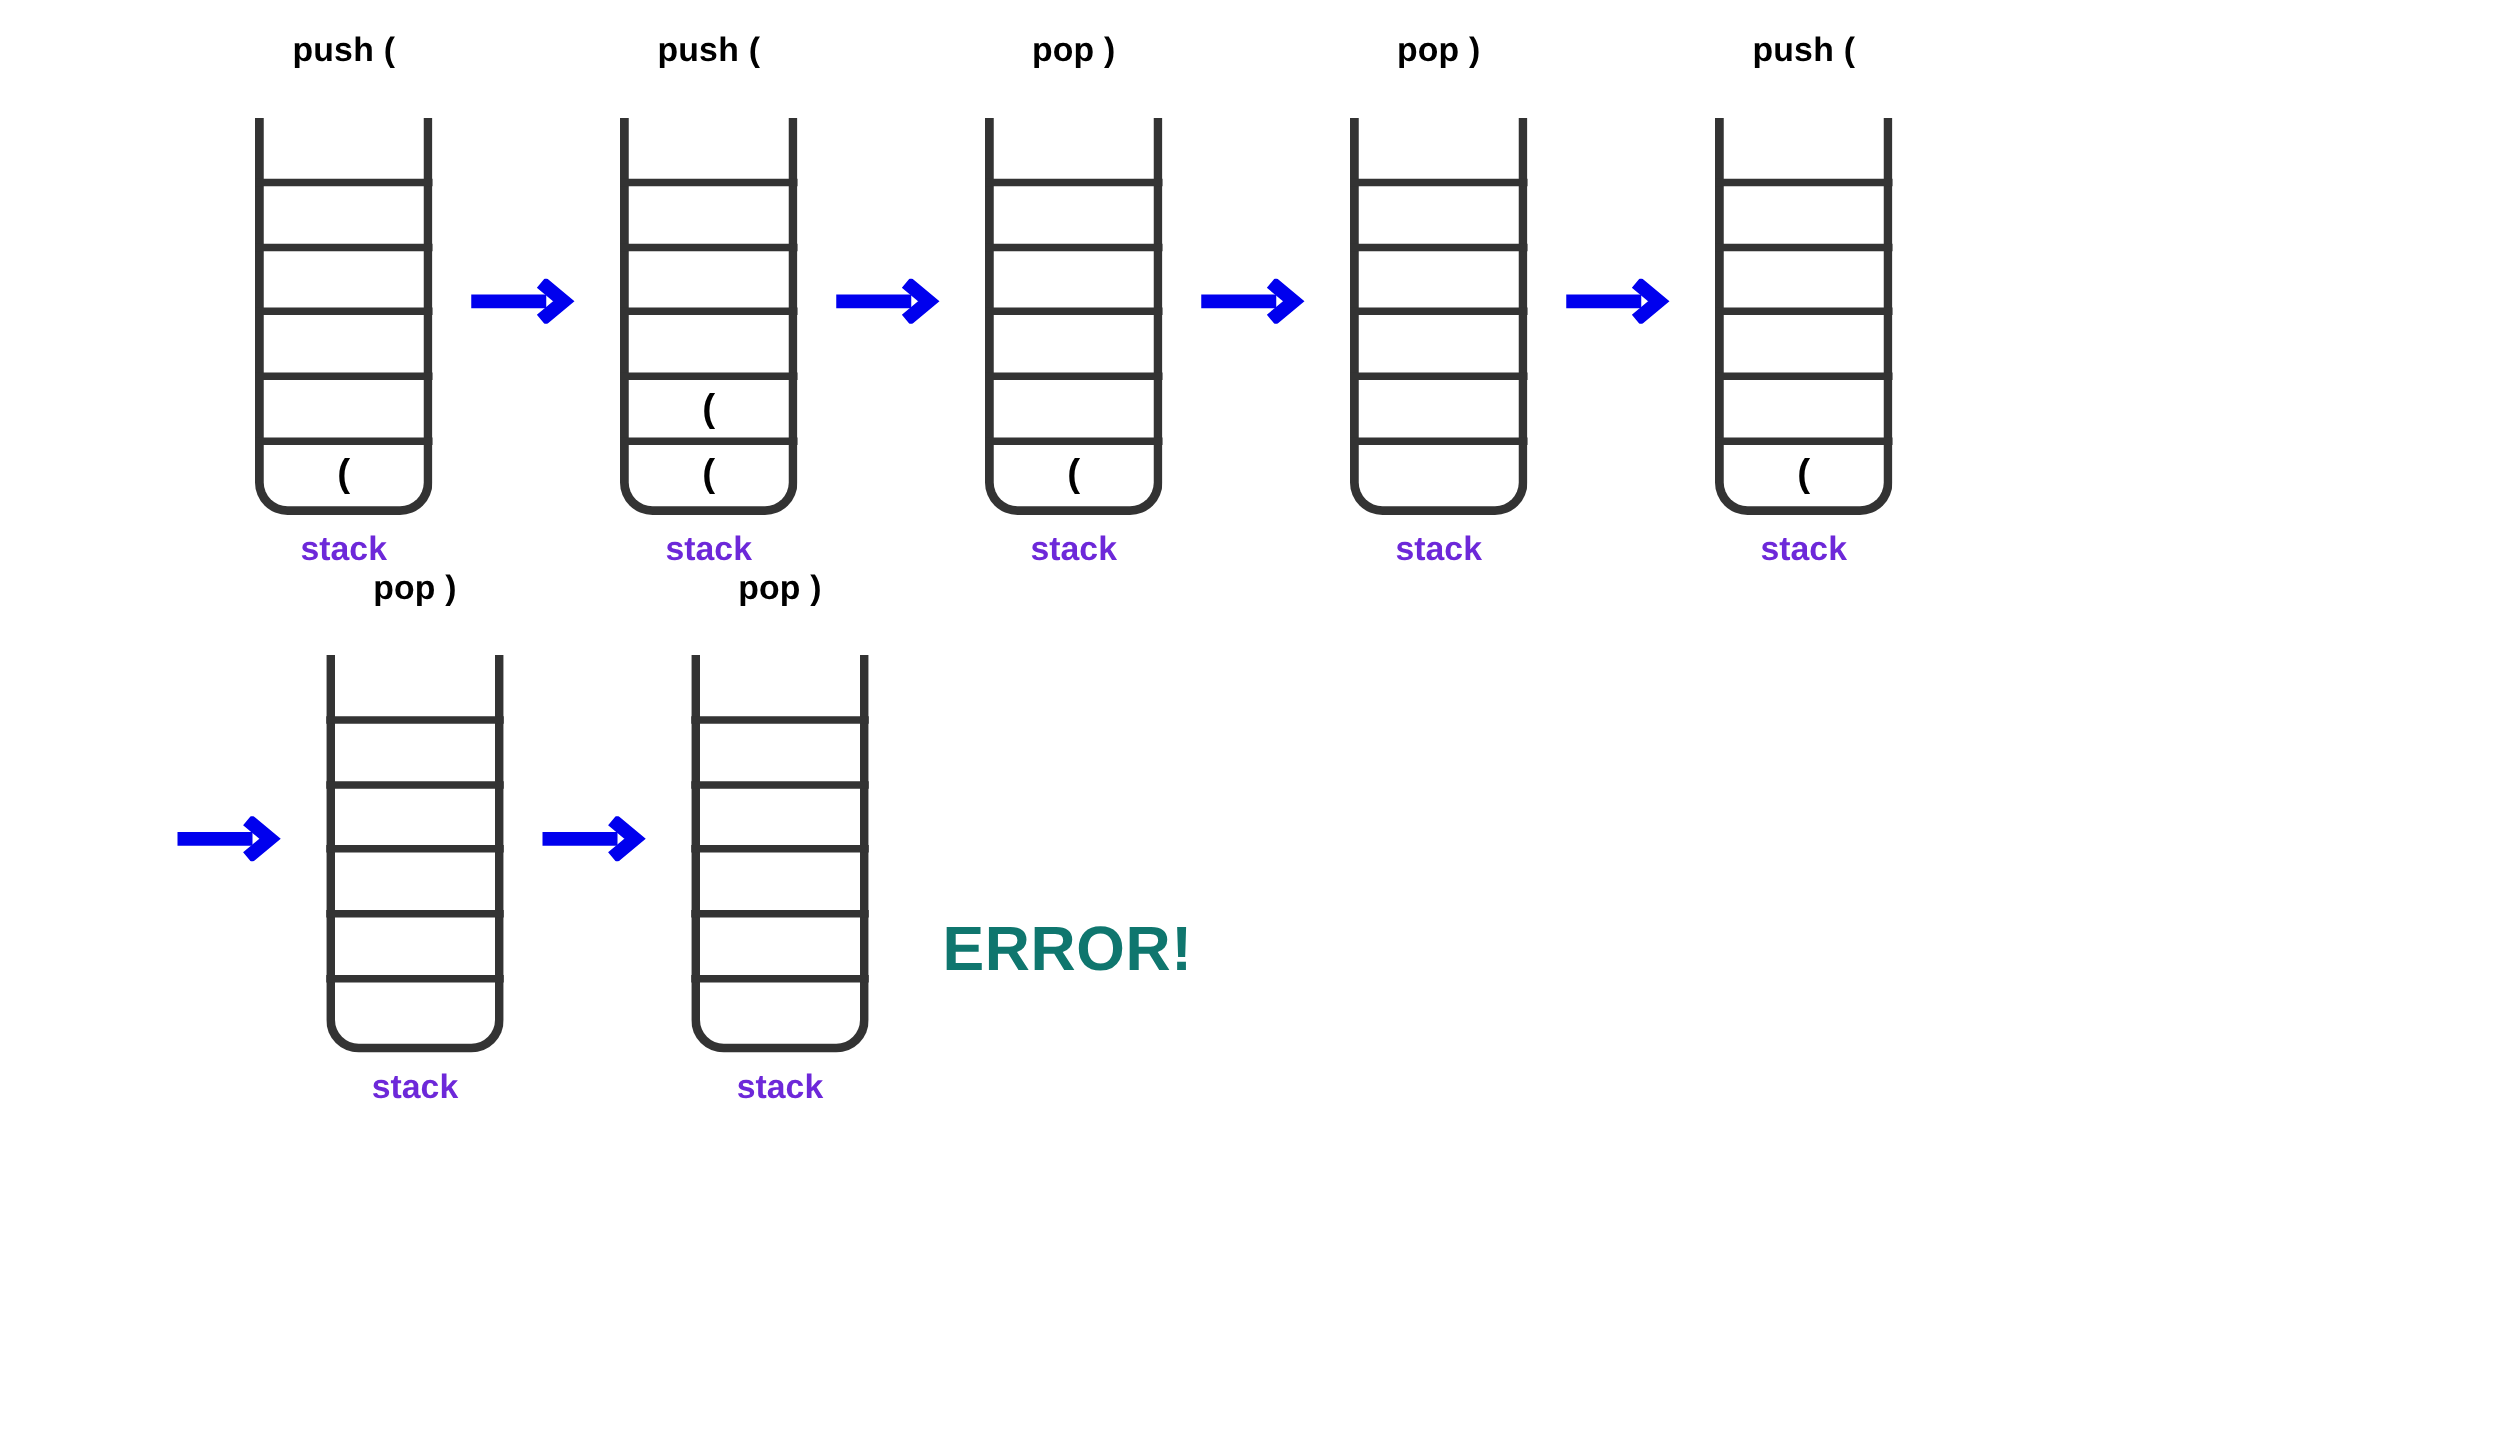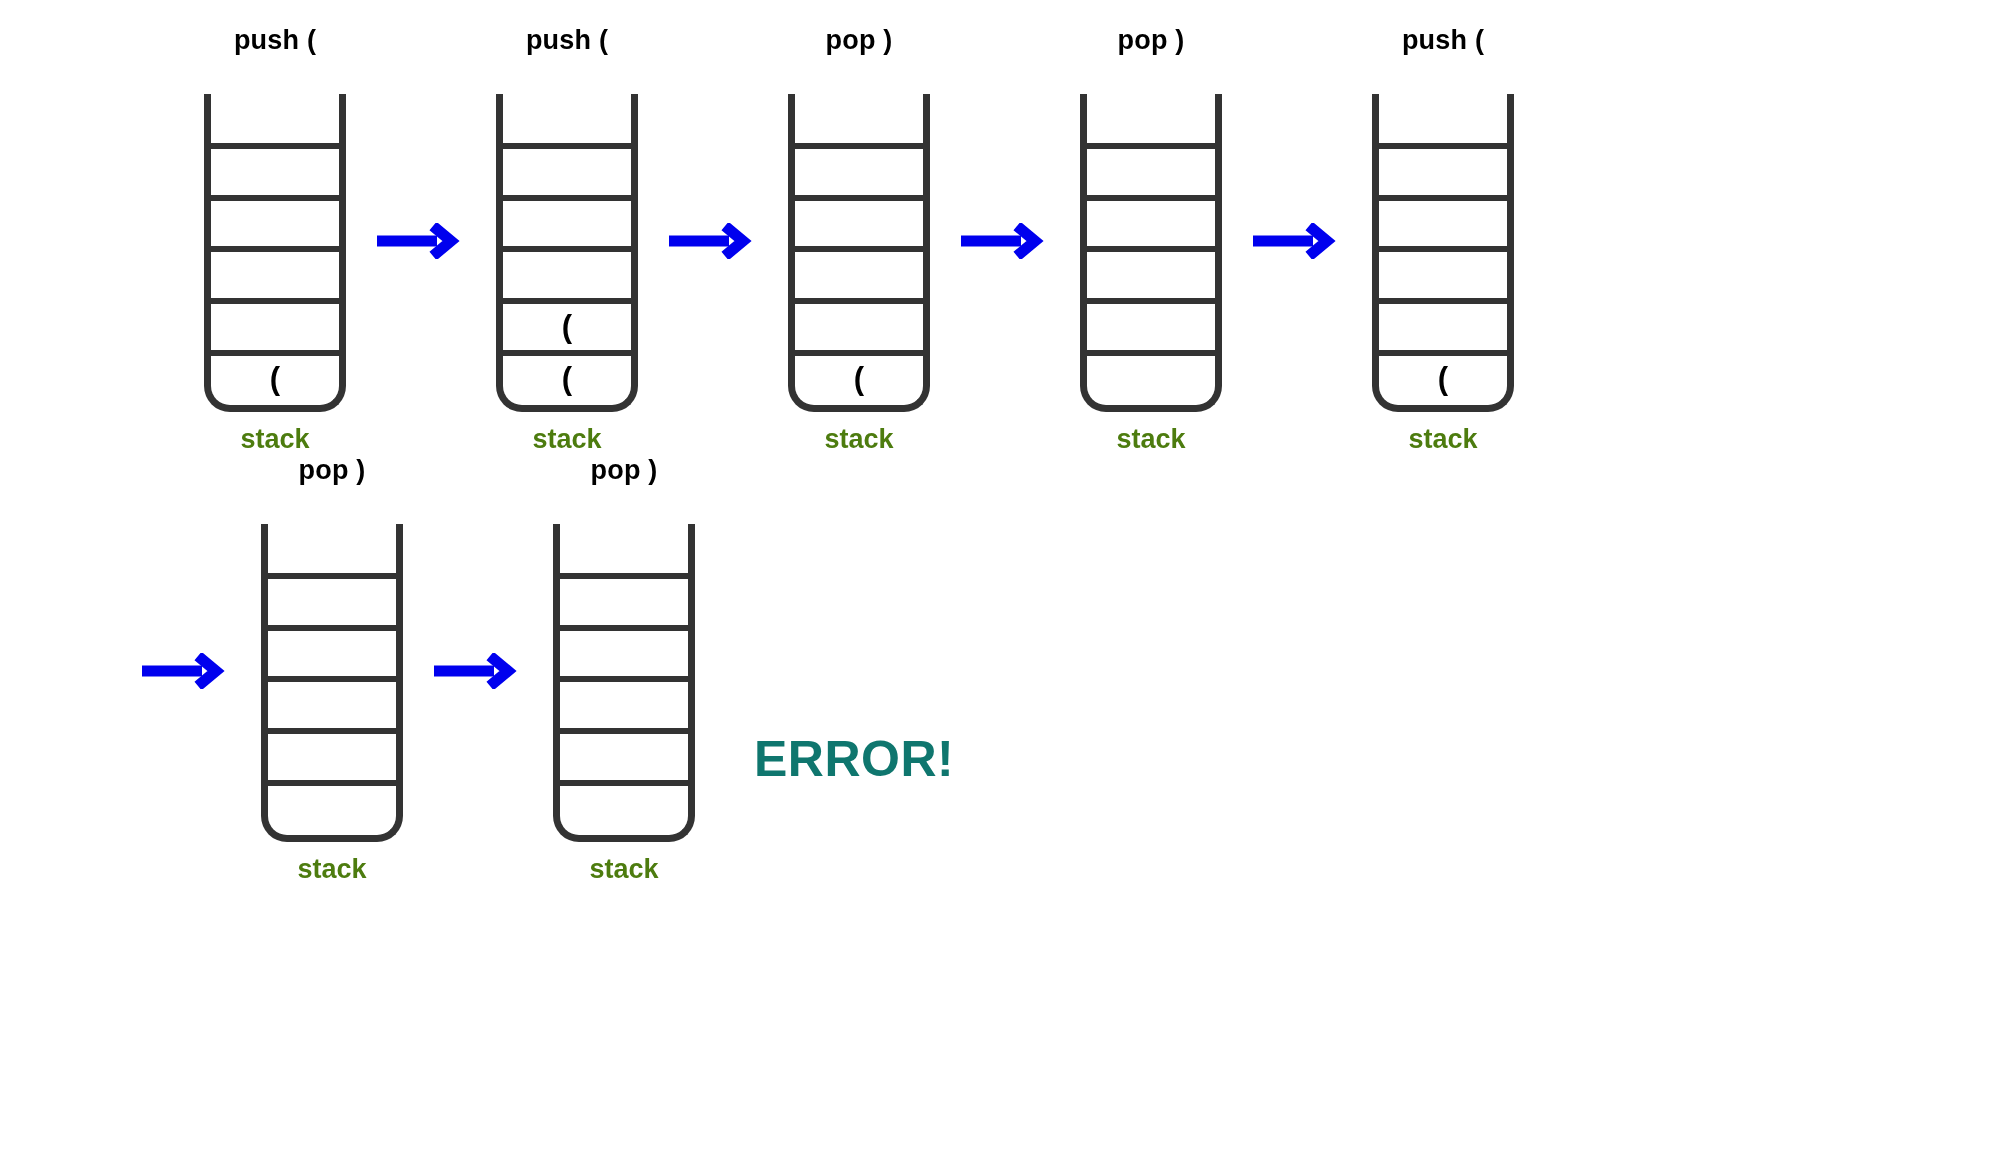--- a/index.html
+++ b/index.html
@@ -97,21 +97,21 @@
     line-height: 1;
     position: relative;
     z-index: 2;
     margin-top: -2px;
   }
 
   .stack-name {
     margin-top: 12px;
     font-size: 27px;
     font-weight: bold;
-    color: #4d7c0f;
+    color: #6d28d9;
   }
 
   
   .arrow {
     width: 92px;
     flex: 0 0 92px;
     height: 36px;
     margin-top: 203px;
     display: block;
   }

